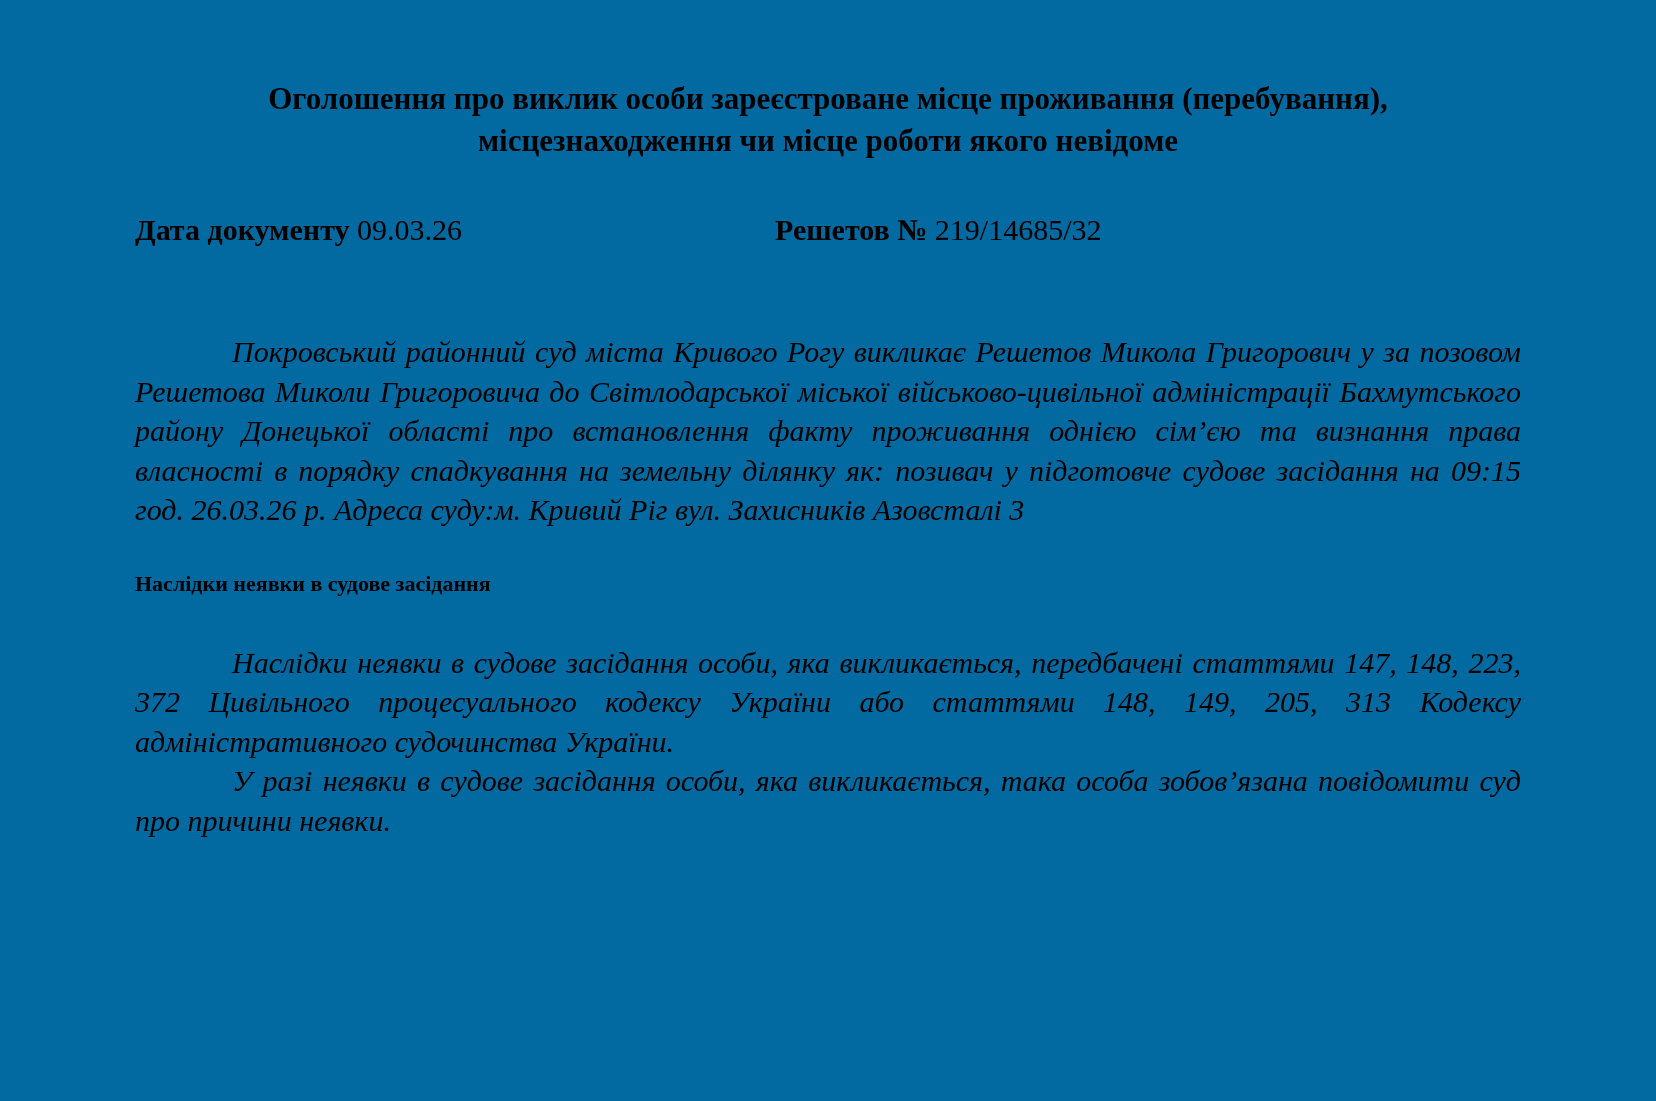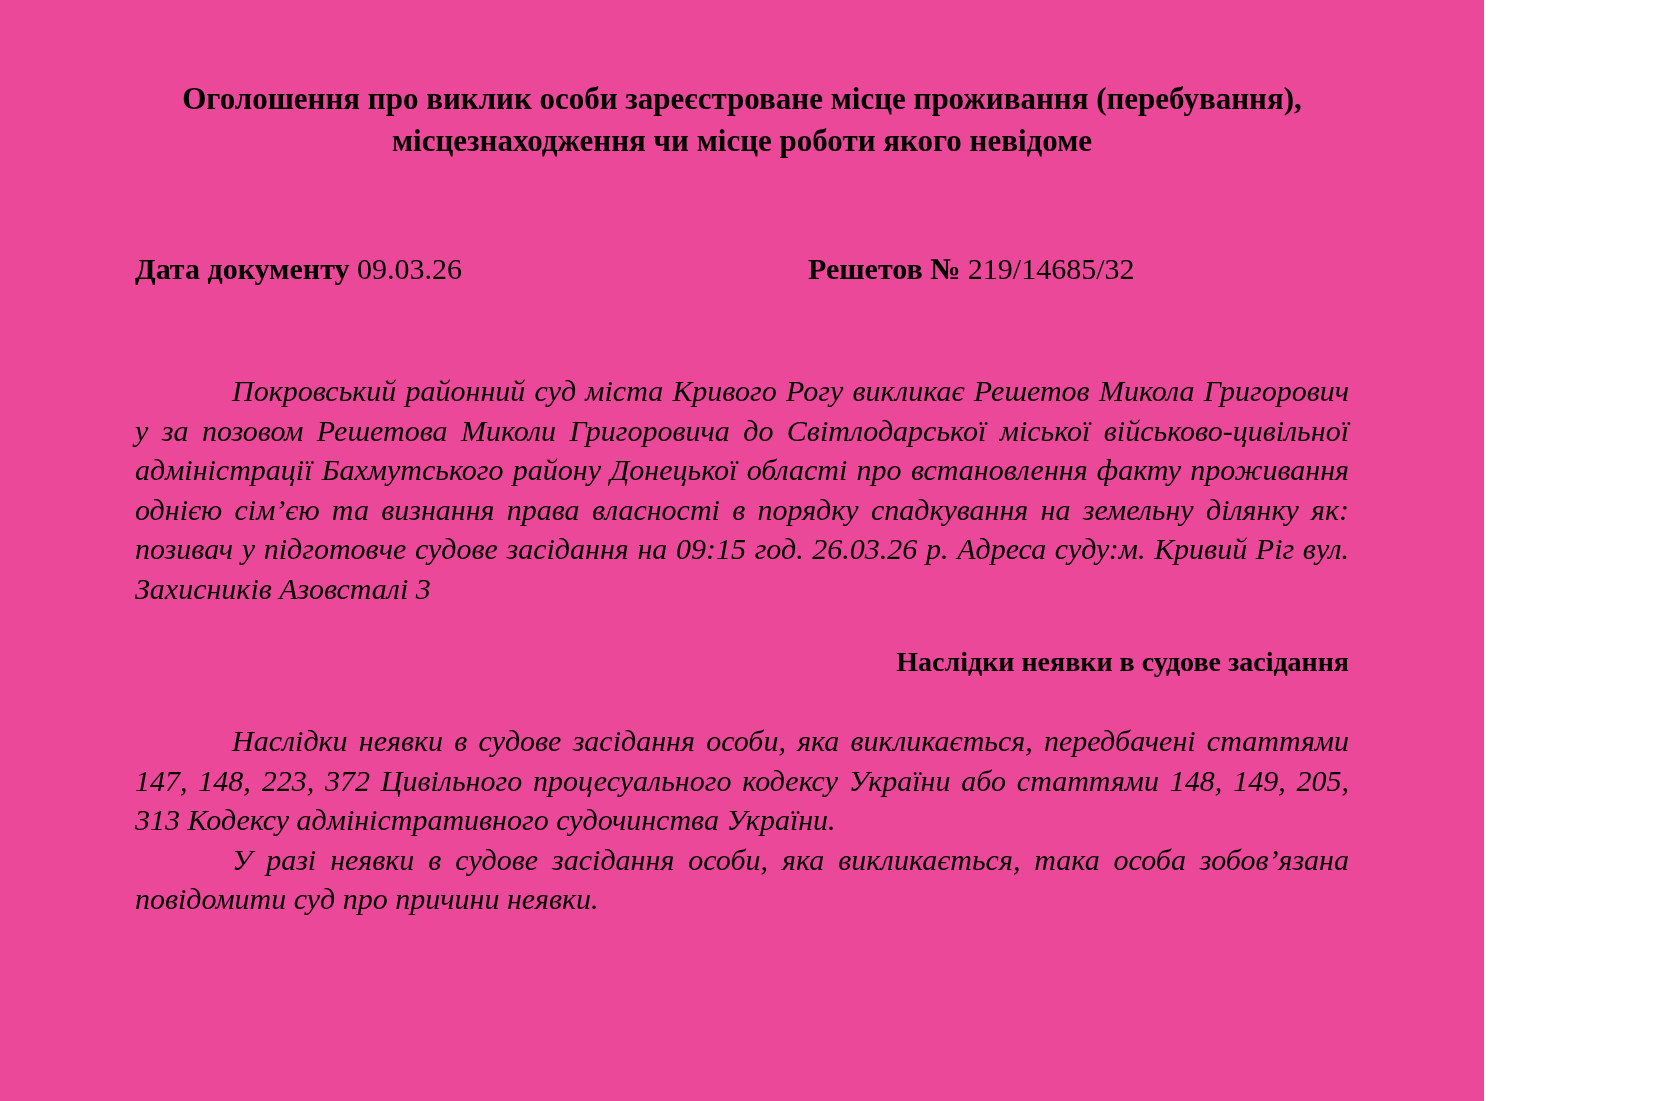--- a/index.html
+++ b/index.html
@@ -2,58 +2,57 @@
 <html><head>
 <meta charset="utf-8">
 <style>
   html, body {
     margin: 0;
     padding: 0;
     background: #ffffff;
   }
   .page {
     position: relative;
-    width: 1484px;
+    width: 1656px;
     height: 1101px;
-    background: #ec4899;
+    background: #0369a1;
     color: #000000;
     font-family: "Liberation Serif", "DejaVu Serif", serif;
     box-sizing: border-box;
     padding: 78px 135px 0 135px;
     overflow: hidden;
   }
   .title {
     margin: 0;
     text-align: center;
     font-size: 31px;
     font-weight: bold;
     line-height: 42px;
   }
   .meta-row {
     display: grid;
     grid-template-columns: 640px auto;
-    margin-top: 87px;
+    margin-top: 48px;
     font-size: 30px;
     line-height: 40px;
-    gap: 33px;
   }
   .meta-item { white-space: nowrap; }
   .bold { font-weight: bold; }
   .body-par {
     margin: 0;
     font-size: 30px;
     line-height: 39.5px;
     text-align: justify;
   }
   .indent { text-indent: 97px; font-style: italic; }
   .first-par { margin-top: 82px; }
   .section-heading {
     margin: 34px 0 0 0;
-    text-align: right;
-    font-size: 28px;
+    text-align: left;
+    font-size: 22px;
     font-weight: bold;
     line-height: 40px;
   }
   .after-heading { margin-top: 39px; }
 </style>
 </head>
 <body>
 
 <div class="page">
 

